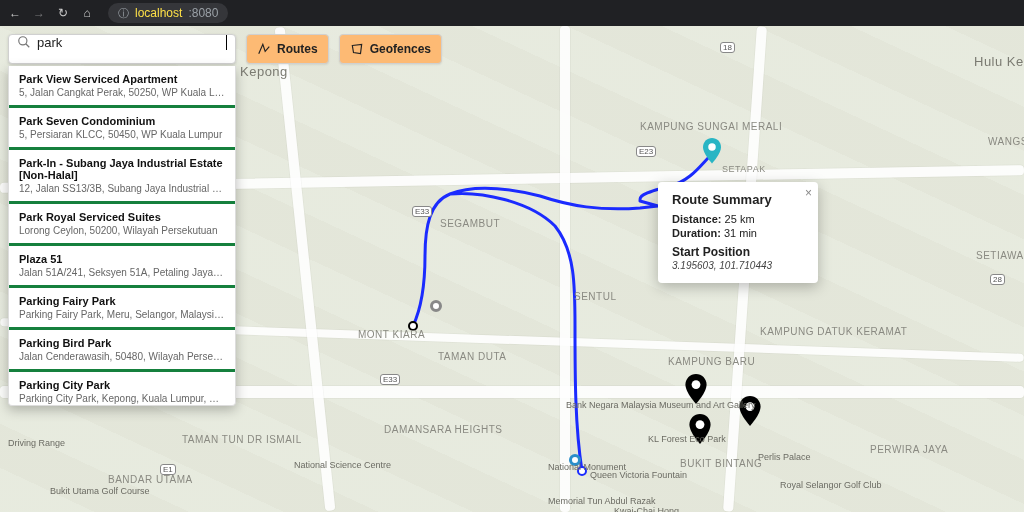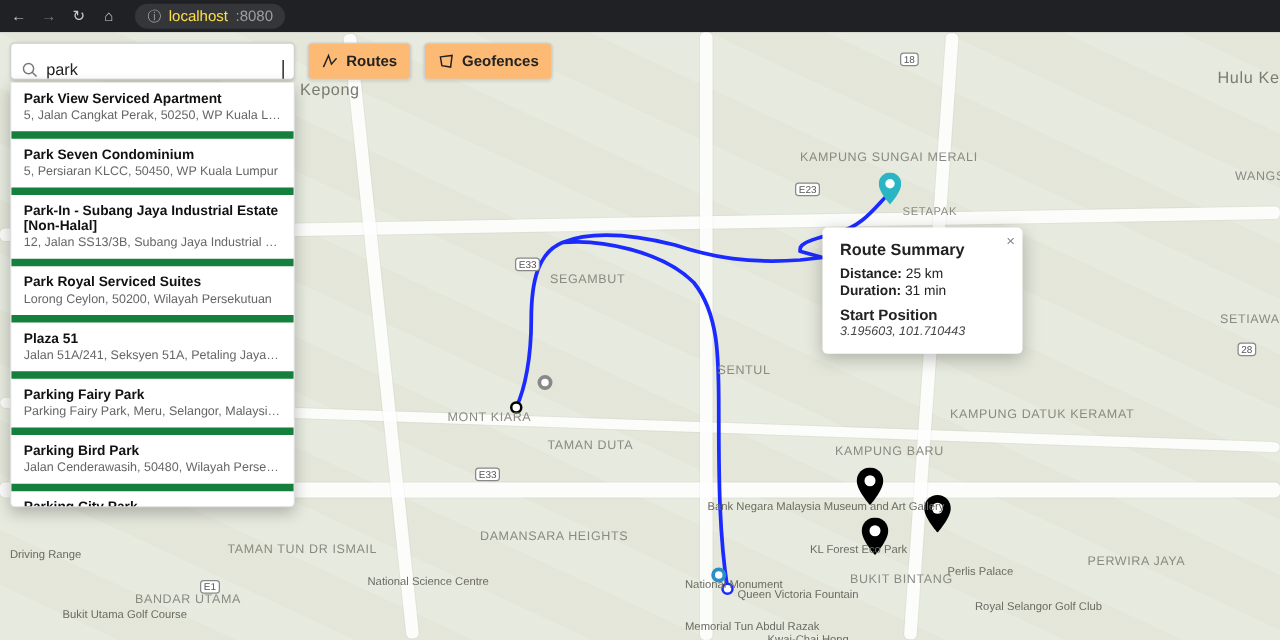--- a/index.html
+++ b/index.html
@@ -25,29 +25,29 @@
   .place-label.big { font-size:13px; text-transform:none; color:#7b7b72; }
   .poi-label { position:absolute; color:#6b6b63; font-size:9px; white-space:nowrap; }
   .route-svg { position:absolute; inset:0; pointer-events:none; }
   .marker { position:absolute; width:22px; height:30px; transform:translate(-50%,-100%); }
   .marker svg { width:100%; height:100%; }
   .circle-marker { position:absolute; width:12px; height:12px; border:3px solid #2a8ec9; background:#fff; border-radius:50%; transform:translate(-50%,-50%); }
   .mini-circle { position:absolute; width:10px; height:10px; border:2px solid #000; background:#fff; border-radius:50%; transform:translate(-50%,-50%); }
   .teal-pin { position:absolute; width:18px; height:26px; transform:translate(-50%,-100%); }
   
   .controls { position:absolute; top:8px; left:8px; display:flex; gap:10px; align-items:flex-start; }
-  .search-wrap { width:228px; background:#fff; border:1px solid #d0d0d0; border-radius:4px; box-shadow:0 1px 3px rgba(0,0,0,0.15); display:flex; align-items:flex-end; padding:0 8px; height:30px; gap:6px; }
+  .search-wrap { width:228px; background:#fff; border:1px solid #d0d0d0; border-radius:4px; box-shadow:0 1px 3px rgba(0,0,0,0.15); display:flex; align-items:flex-start; padding:0 8px; height:30px; gap:6px; }
   .search-wrap input { border:none; outline:none; flex:1; font-size:13px; color:#222; background:transparent; }
   .caret { width:1px; height:15px; background:#000; display:inline-block; margin-left:-2px; animation:blink 1s step-start infinite; }
   @keyframes blink { 50% { opacity:0; } }
   .ctrl-btn { height:30px; background:#fdba74; border:1px solid #d0d0d0; border-radius:4px; display:flex; align-items:center; gap:6px; padding:0 10px; font-size:12px; font-weight:600; color:#222; cursor:pointer; box-shadow:0 1px 2px rgba(0,0,0,0.08); }
   .ctrl-btn svg { width:14px; height:14px; }
   
   .suggestions { position:absolute; top:40px; left:8px; width:228px; background:#fff; border:1px solid #ddd; border-top:none; border-radius:0 0 4px 4px; box-shadow:0 4px 12px rgba(0,0,0,0.25); max-height:340px; overflow:hidden; }
-  .sugg-item { padding:7px 10px; border-bottom:6px solid #15803d; cursor:pointer; }
+  .sugg-item { padding:7px 10px; border-bottom:3px solid #15803d; cursor:pointer; }
   .sugg-item:last-child { border-bottom:none; }
   .sugg-title { font-size:11px; font-weight:700; color:#111; }
   .sugg-sub { font-size:10px; color:#666; margin-top:2px; white-space:nowrap; overflow:hidden; text-overflow:ellipsis; }
   
   .popup { position:absolute; background:#fff; border-radius:4px; box-shadow:0 4px 14px rgba(0,0,0,0.25); padding:10px 14px 12px; width:160px; font-size:11px; color:#222; }
   .popup .close { position:absolute; top:4px; right:6px; font-size:12px; color:#888; cursor:pointer; }
   .popup h4 { font-size:13px; font-weight:700; margin-bottom:6px; }
   .popup .row { margin:2px 0; }
   .popup .row b { font-weight:700; }
   .popup h5 { font-size:12px; font-weight:700; margin-top:6px; }

